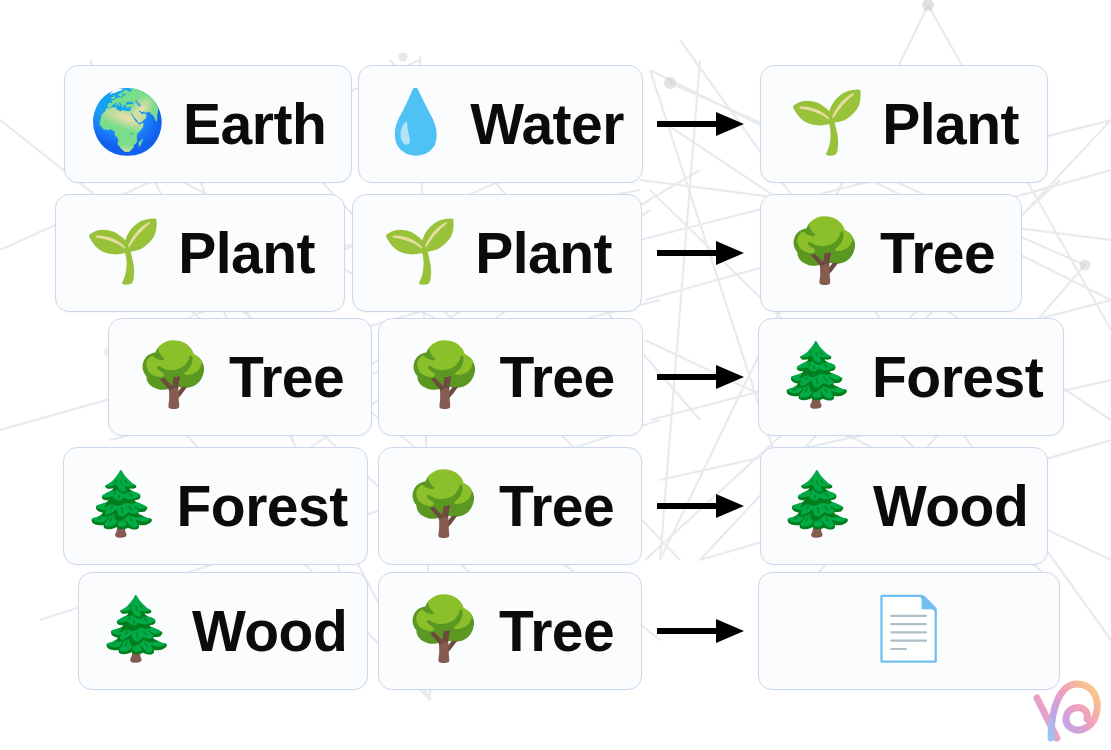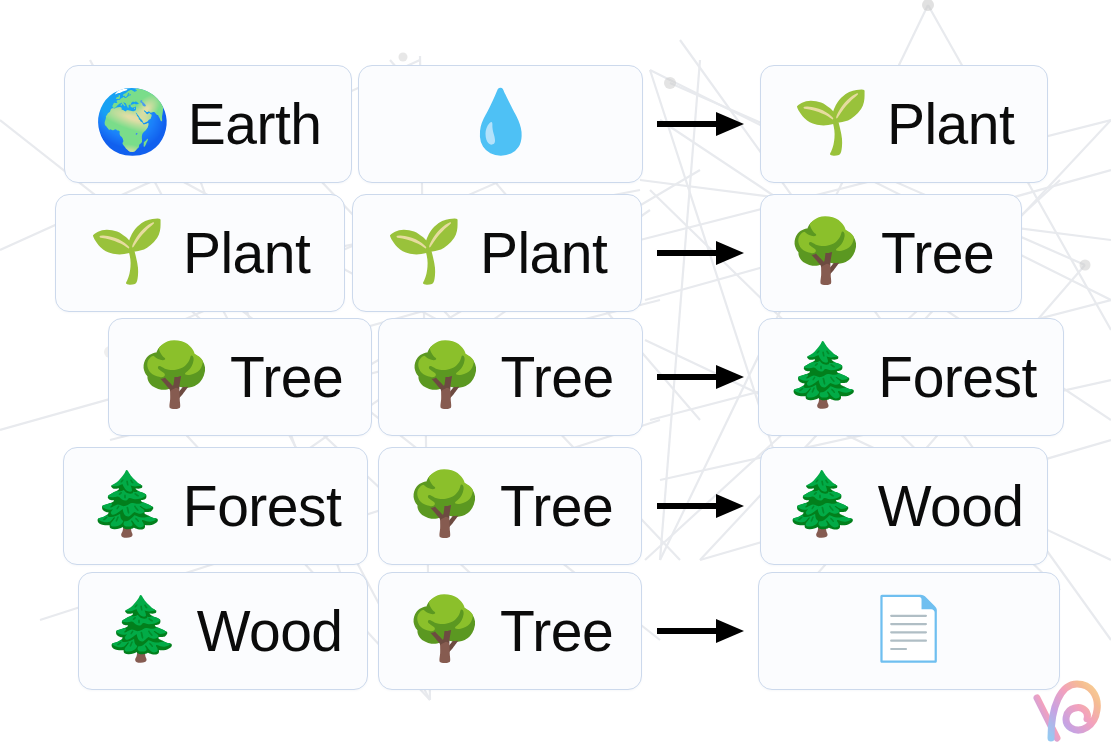--- a/index.html
+++ b/index.html
@@ -63,21 +63,21 @@
     line-height: 1;
     display: inline-block;
     flex: 0 0 auto;
     transform: translateY(-2px);
   }
 
   .card-label {
     font-size: 57px;
     line-height: 1;
     color: #0b0b0b;
-    font-weight: 400;
+    font-weight: 700;
     white-space: nowrap;
     letter-spacing: -0.5px;
   }
 
   
   .arrow {
     position: absolute;
     top: 50%;
     transform: translateY(-50%);
     width: 88px;
@@ -150,20 +150,21 @@
 
 <div id="board">
 
   <div class="recipe-row" style="top:65px">
     <div class="card" style="left:64px;width:288px">
       <span class="card-emoji">🌍</span>
       <span class="card-label">Earth</span>
     </div>
     <div class="card" style="left:358px;width:285px">
       <span class="card-emoji">💧</span>
+      <span class="card-label">Water</span>
     </div>
     <div class="arrow" style="left:656px">
       <svg width="88" height="30" viewBox="0 0 88 30">
         <line x1="1" y1="15" x2="64" y2="15" stroke="#000" stroke-width="6"></line>
         <polygon points="60,3 88,15 60,27" fill="#000"></polygon>
       </svg>
     </div>
     <div class="card" style="left:760px;width:288px">
       <span class="card-emoji">🌱</span>
       <span class="card-label">Plant</span>

